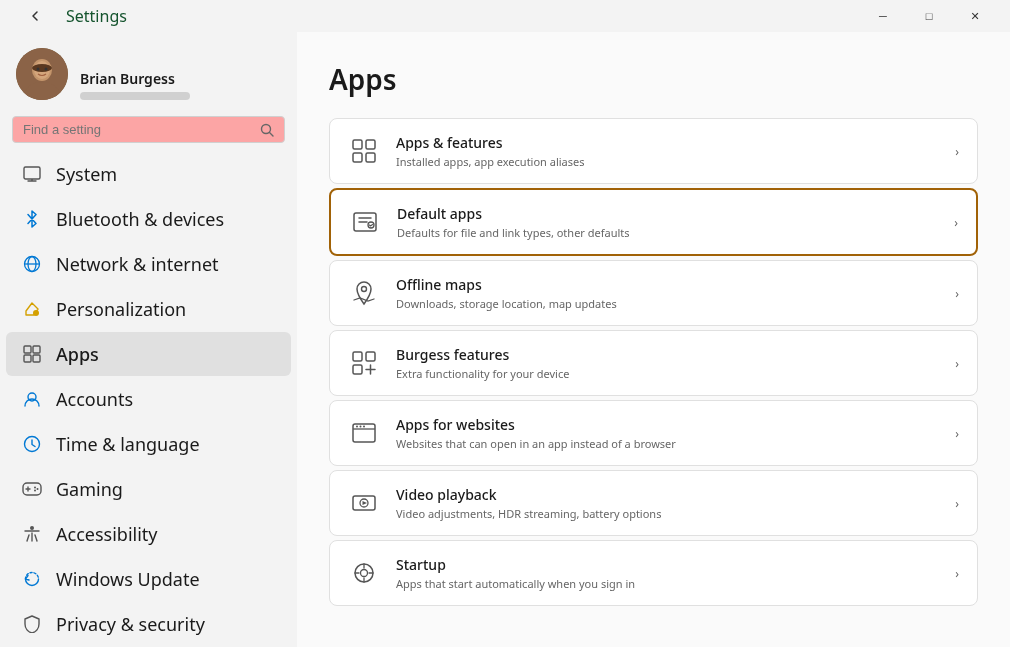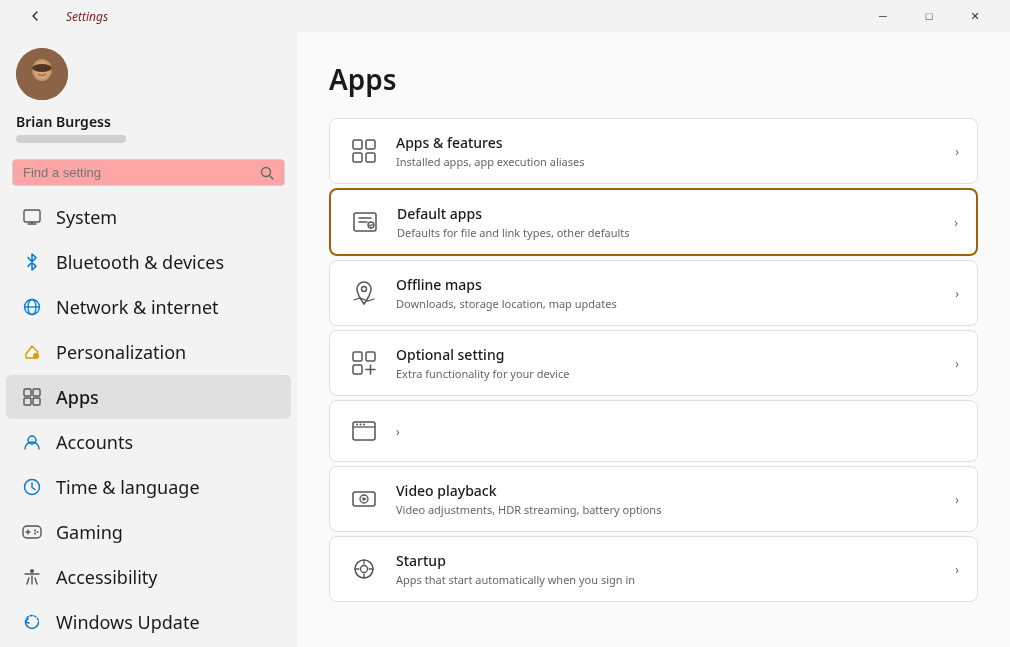--- a/index.html
+++ b/index.html
@@ -20,23 +20,22 @@
       padding: 0 12px;
       justify-content: space-between;
       flex-shrink: 0;
     }
     .titlebar-left {
       display: flex;
       align-items: center;
       gap: 8px;
     }
     .titlebar-title {
-      font-size: 12px;
-      color: #7f1d1d;
-      font-style: italic;
+      font-size: 16px;
+      color: #14532d;
     }
     .titlebar-controls {
       display: flex;
       gap: 0;
     }
     .titlebar-btn {
       width: 46px;
       height: 32px;
       border: none;
       background: transparent;
@@ -56,24 +55,23 @@
       width: 297px;
       background: #f3f3f3;
       display: flex;
       flex-direction: column;
       overflow-y: auto;
       flex-shrink: 0;
       padding-bottom: 12px;
     }
     .user-section {
       display: flex;
-      align-items: flex-start;
+      align-items: flex-end;
       gap: 12px;
       padding: 16px 16px 12px 16px;
-      flex-direction: column;
     }
     .avatar {
       width: 52px;
       height: 52px;
       border-radius: 50%;
       background: #7a5c3a;
       overflow: hidden;
       flex-shrink: 0;
       display: flex;
       align-items: center;
@@ -419,36 +417,40 @@
         <div class="settings-item-icon">
           <svg width="28" height="28" viewBox="0 0 28 28" fill="none">
             <rect x="3" y="3" width="9" height="9" rx="1.5" stroke="#555" stroke-width="1.5"></rect>
             <rect x="3" y="16" width="9" height="9" rx="1.5" stroke="#555" stroke-width="1.5"></rect>
             <rect x="16" y="3" width="9" height="9" rx="1.5" stroke="#555" stroke-width="1.5"></rect>
             <line x1="20.5" y1="16" x2="20.5" y2="25" stroke="#555" stroke-width="1.5" stroke-linecap="round"></line>
             <line x1="16" y1="20.5" x2="25" y2="20.5" stroke="#555" stroke-width="1.5" stroke-linecap="round"></line>
           </svg>
         </div>
         <div class="settings-item-text">
-          <div class="settings-item-title">Optional setting</div>
+          <div class="settings-item-title">Burgess features</div>
           <div class="settings-item-desc">Extra functionality for your device</div>
         </div>
         <span class="chevron-right">›</span>
       </div>
 
       <div class="settings-item">
         <div class="settings-item-icon">
           <svg width="28" height="28" viewBox="0 0 28 28" fill="none">
             <rect x="3" y="5" width="22" height="18" rx="2" stroke="#555" stroke-width="1.5"></rect>
             <path d="M3 10h22" stroke="#555" stroke-width="1.3"></path>
             <circle cx="7" cy="7.5" r="1" fill="#555"></circle>
             <circle cx="10.5" cy="7.5" r="1" fill="#555"></circle>
             <circle cx="14" cy="7.5" r="1" fill="#555"></circle>
           </svg>
         </div>
+        <div class="settings-item-text">
+          <div class="settings-item-title">Apps for websites</div>
+          <div class="settings-item-desc">Websites that can open in an app instead of a browser</div>
+        </div>
         <span class="chevron-right">›</span>
       </div>
 
       <div class="settings-item">
         <div class="settings-item-icon">
           <svg width="28" height="28" viewBox="0 0 28 28" fill="none">
             <rect x="3" y="7" width="22" height="14" rx="2" stroke="#555" stroke-width="1.5"></rect>
             <circle cx="14" cy="14" r="4" stroke="#555" stroke-width="1.3"></circle>
             <polygon points="12.5,12 12.5,16 17,14" fill="#555"></polygon>
           </svg>

